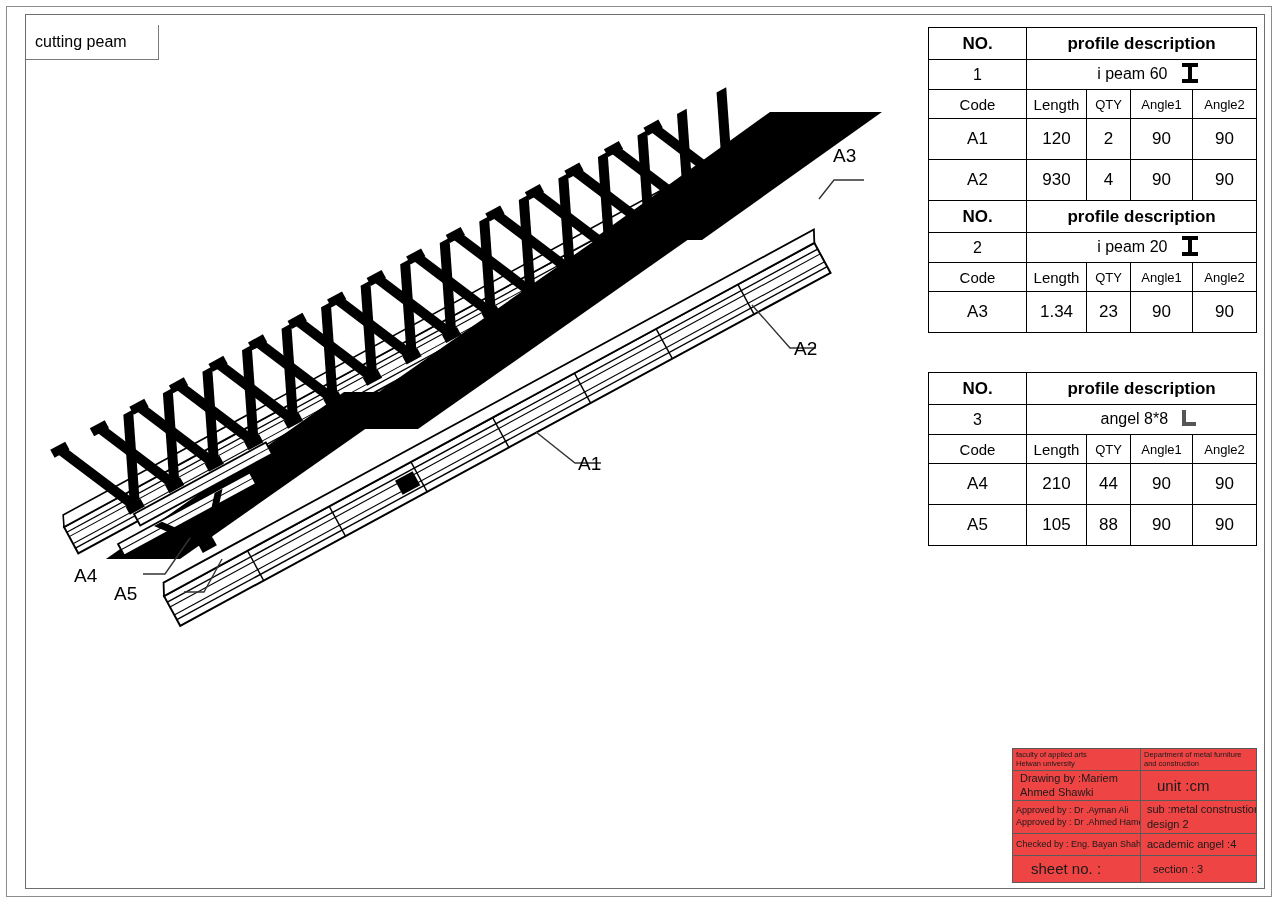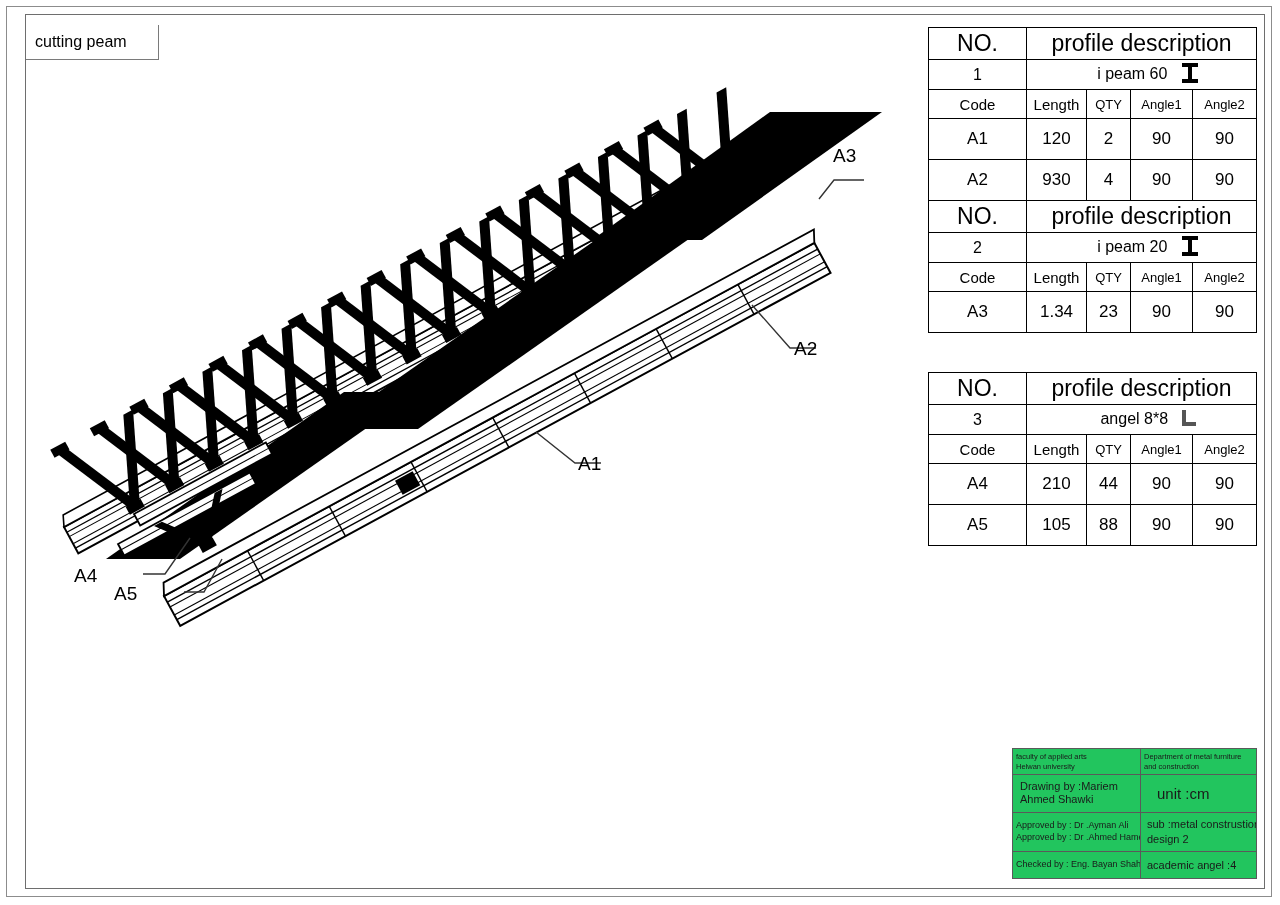--- a/index.html
+++ b/index.html
@@ -70,21 +70,21 @@
     background: #ffffff;
   }
   .profile-table td {
     border: 1px solid #000000;
     text-align: center;
     vertical-align: middle;
     font-family: "Liberation Sans", sans-serif;
     color: #000000;
     padding: 0;
   }
-  .r-head td { font-weight: normal; font-size: 23px; height: 31px; }
+  .r-head td { font-weight: bold; font-size: 17px; height: 31px; }
   .r-no td    { font-size: 16px; height: 29px; }
   .r-col td   { font-size: 15px; height: 28px; }
   .r-data td  { font-size: 17px; height: 40px; }
   .c-small { font-size: 13px !important; }
   .desc-cell {
     text-align: center;
     padding-left: 14px !important;
     position: relative;
   }
   .glyph {
@@ -93,21 +93,21 @@
     margin-left: 8px;
   }
 
   
   #title-block {
     position: absolute;
     left: 1012px; top: 748px;
     width: 244px; height: 131px;
     border-collapse: collapse;
     table-layout: fixed;
-    background: #22c55e;
+    background: #ef4444;
   }
   #title-block td {
     border: 1px solid #5a5a5a;
     vertical-align: middle;
     padding: 1px 3px;
     color: #1a1a1a;
     font-family: "Liberation Sans", sans-serif;
     overflow: hidden;
     white-space: nowrap;
   }
@@ -432,14 +432,22 @@
       </td>
     </tr>
     <tr style="height:22px;">
       <td class="tb-sm">
         <span>Checked by : Eng. Bayan Shaheen</span>
       </td>
       <td class="tb-md" style="padding-left:6px;">
         <span>academic angel :4</span>
       </td>
     </tr>
+    <tr style="height:27px;">
+      <td class="tb-lg" style="padding-left:18px;">
+        <span>sheet no. :</span>
+      </td>
+      <td class="tb-md" style="padding-left:12px;">
+        <span>section : 3</span>
+      </td>
+    </tr>
   </tbody>
 </table>
 
 </body></html>

